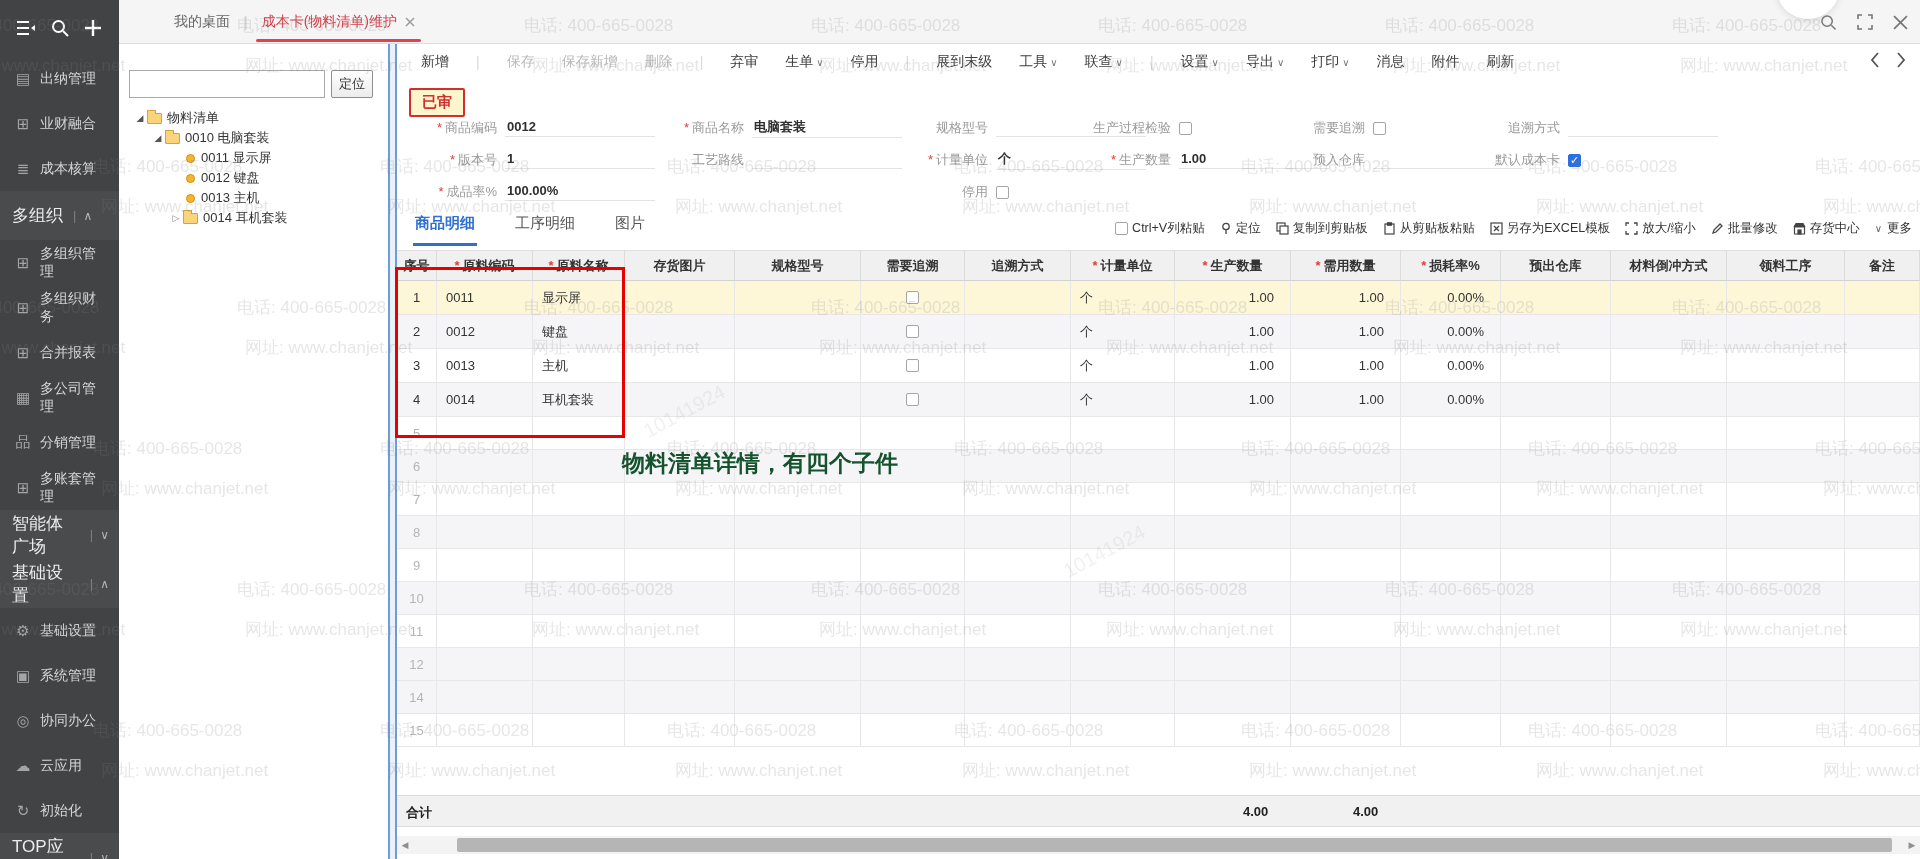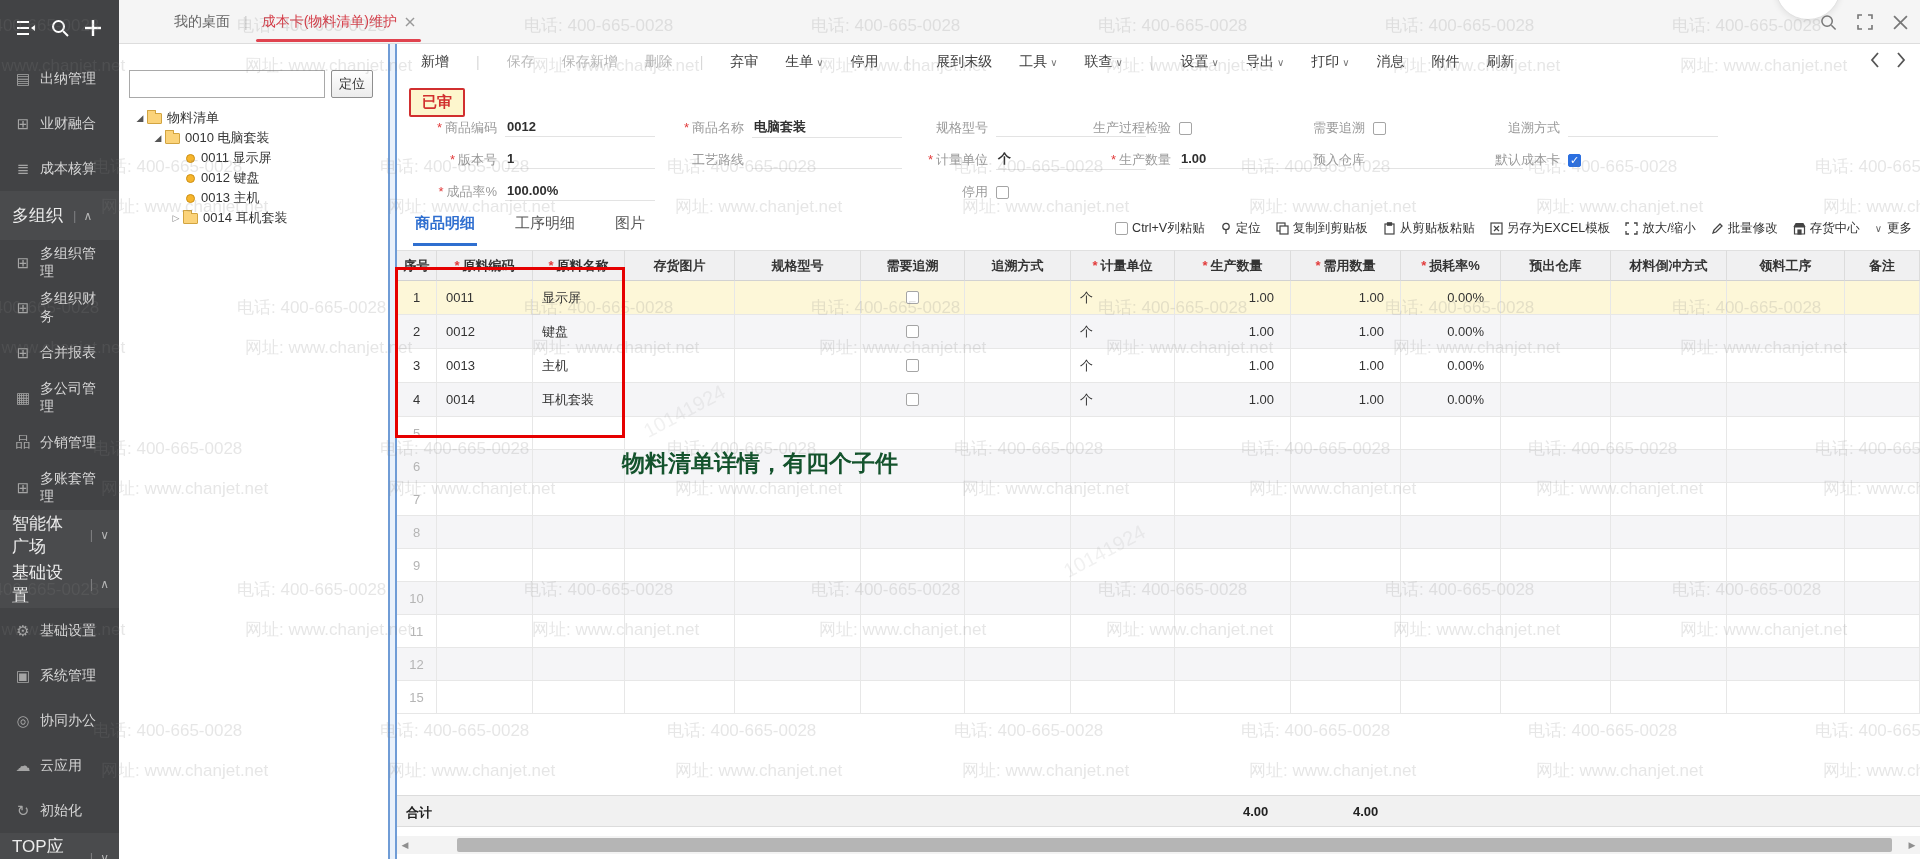--- a/index.html
+++ b/index.html
@@ -699,20 +699,39 @@
           <div class="gcell ar" style="width: 110px;"></div>
           <div class="gcell ar" style="width: 100px;"></div>
           <div class="gcell al" style="width: 110px;"></div>
           <div class="gcell al" style="width: 116px;"></div>
           <div class="gcell al" style="width: 118px;"></div>
           <div class="gcell al" style="width: 75px;"></div>
         </div>
         <div class="grow gempty tint">
           <div class="gcell ac" style="width: 40px;">
             <span class="rownum">12</span>
+          </div>
+          <div class="gcell al" style="width: 96px;"></div>
+          <div class="gcell al" style="width: 92px;"></div>
+          <div class="gcell ac" style="width: 110px;"></div>
+          <div class="gcell ac" style="width: 126px;"></div>
+          <div class="gcell ac" style="width: 104px;"></div>
+          <div class="gcell al" style="width: 106px;"></div>
+          <div class="gcell al" style="width: 104px;"></div>
+          <div class="gcell ar" style="width: 116px;"></div>
+          <div class="gcell ar" style="width: 110px;"></div>
+          <div class="gcell ar" style="width: 100px;"></div>
+          <div class="gcell al" style="width: 110px;"></div>
+          <div class="gcell al" style="width: 116px;"></div>
+          <div class="gcell al" style="width: 118px;"></div>
+          <div class="gcell al" style="width: 75px;"></div>
+        </div>
+        <div class="grow gempty tint">
+          <div class="gcell ac" style="width: 40px;">
+            <span class="rownum">14</span>
           </div>
           <div class="gcell al" style="width: 96px;"></div>
           <div class="gcell al" style="width: 92px;"></div>
           <div class="gcell ac" style="width: 110px;"></div>
           <div class="gcell ac" style="width: 126px;"></div>
           <div class="gcell ac" style="width: 104px;"></div>
           <div class="gcell al" style="width: 106px;"></div>
           <div class="gcell al" style="width: 104px;"></div>
           <div class="gcell ar" style="width: 116px;"></div>
           <div class="gcell ar" style="width: 110px;"></div>

